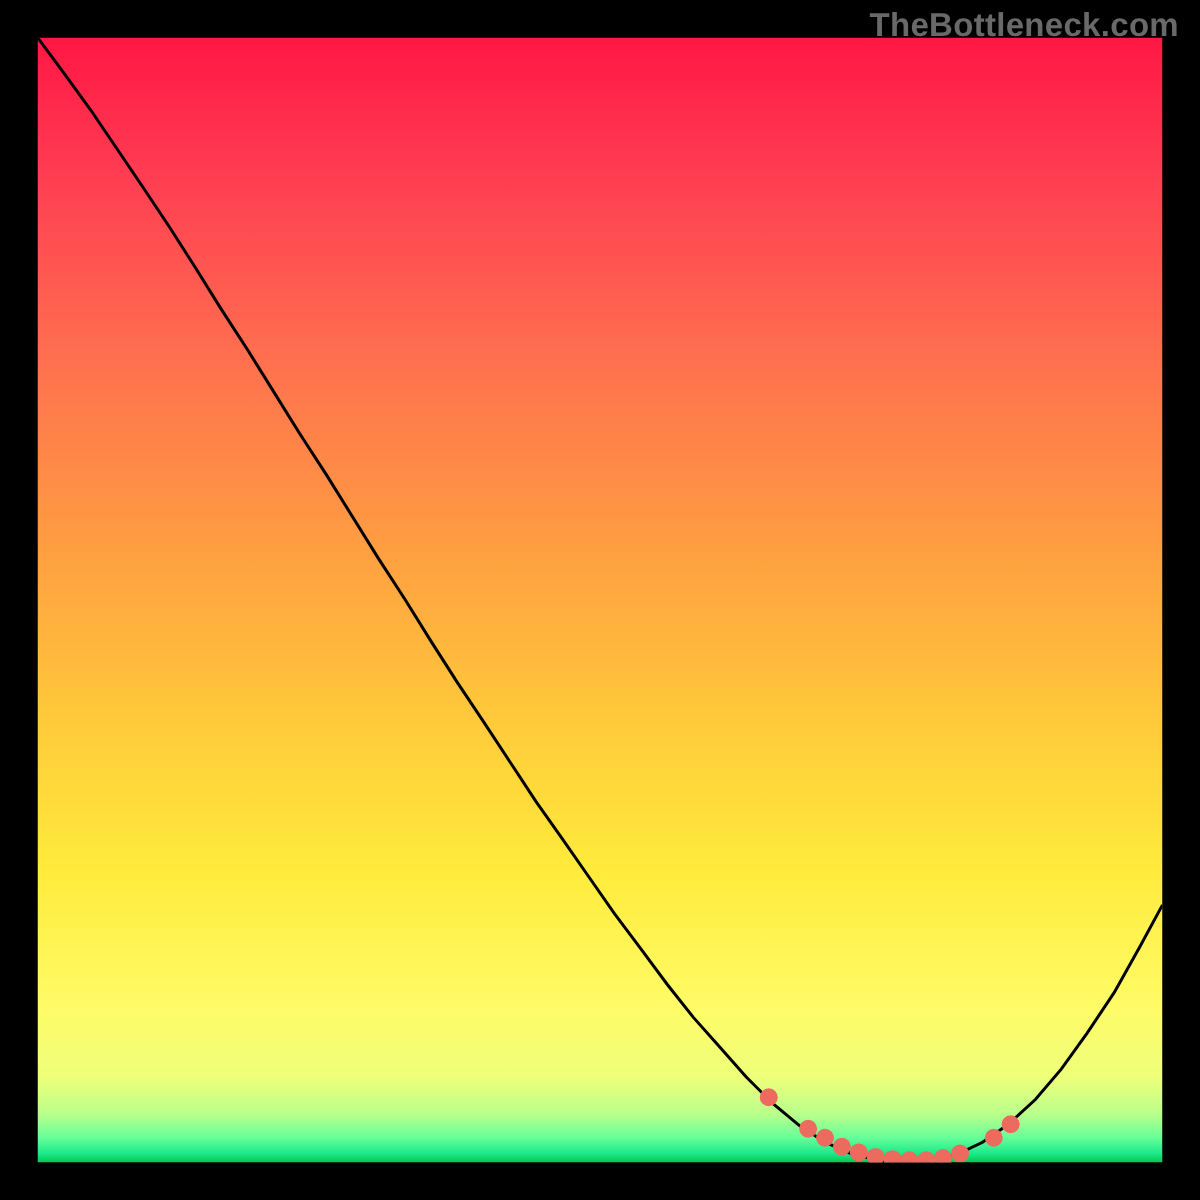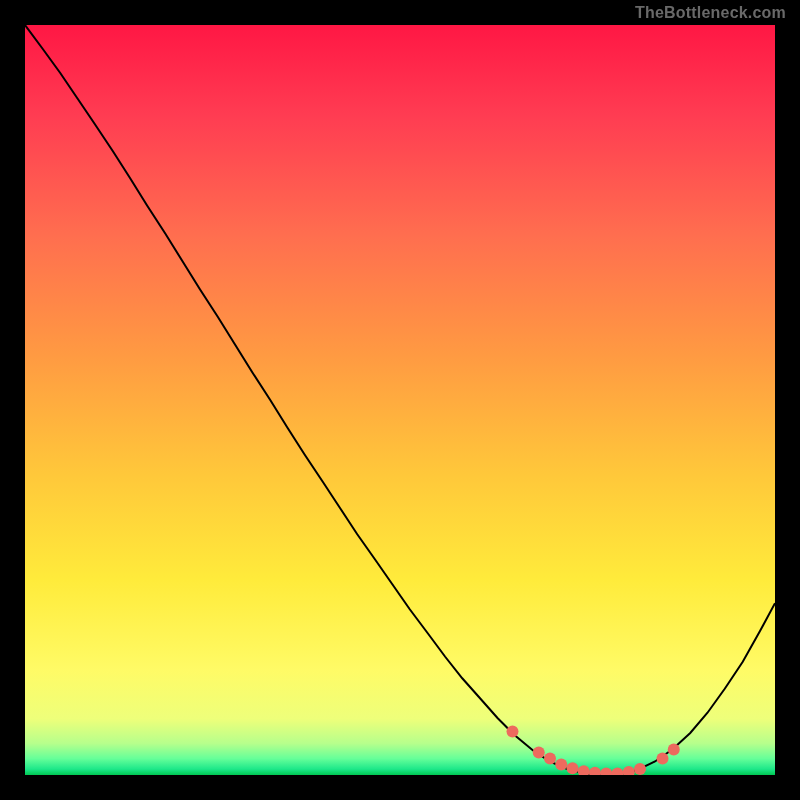--- a/index.html
+++ b/index.html
@@ -2,21 +2,21 @@
 <html><head>
 <meta charset="utf-8">
 <style>
   * { margin: 0; padding: 0; box-sizing: border-box; }
   html, body { width: 800px; height: 800px; overflow: hidden; background: #000; }
   .root { position: relative; width: 800px; height: 800px; background: #000; }
   .watermark {
     position: absolute;
     top: 4px; right: 14px;
     font-family: Arial, Helvetica, sans-serif;
-    font-size: 16px;
+    font-size: 22px;
     font-weight: 600;
     color: #696969;
     letter-spacing: 0.2px;
   }
   .plot {
     position: absolute;
     left: 25px; top: 25px;
     width: 750px; height: 750px;
   }
   svg.gradient, svg.overlay {

